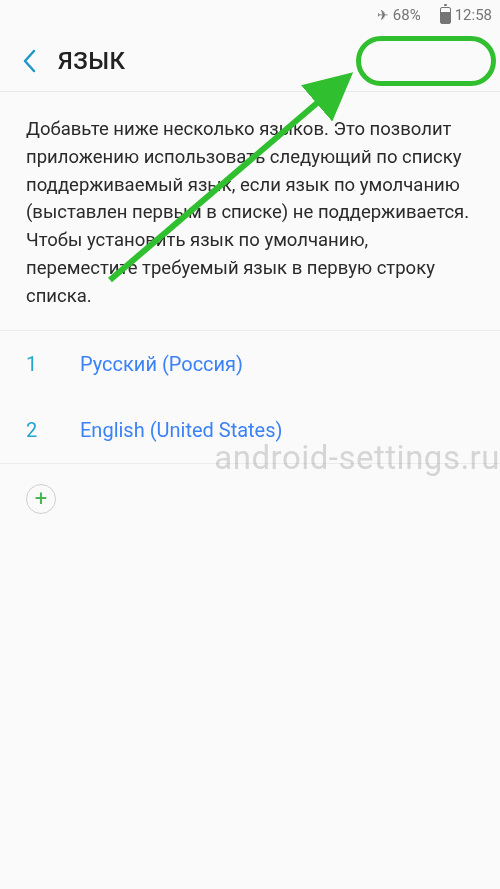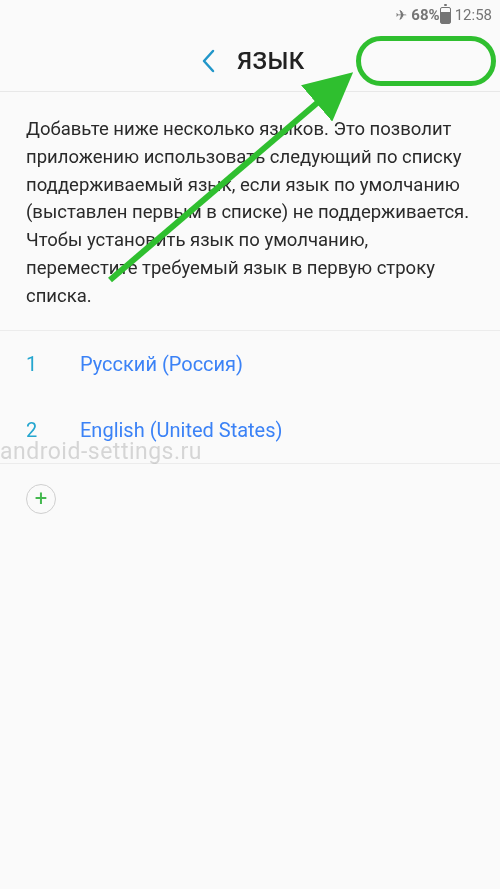--- a/index.html
+++ b/index.html
@@ -16,21 +16,21 @@
     height: 30px;
     display: flex;
     align-items: center;
     justify-content: flex-end;
     padding: 0 8px;
     font-size: 15px;
     color: #757575;
     gap: 4px;
   }
   .status-bar .plane { font-size: 14px; }
-  .status-bar .batt-wrap { display: flex; align-items: center; gap: 0; font-weight: bold; }
+  .status-bar .batt-wrap { display: flex; align-items: center; gap: 19px; }
   .batt {
     width: 11px; height: 17px;
     border: 1.5px solid #757575;
     border-radius: 2px;
     position: relative;
     display: inline-block;
   }
   .batt::before {
     content: ""; position: absolute; top: -4px; left: 3px;
     width: 3px; height: 2px; background: #757575; border-radius: 1px;
@@ -39,21 +39,20 @@
     content: ""; position: absolute; bottom: 0; left: 0; right: 0;
     height: 68%; background: #757575;
   }
   .app-bar {
     height: 62px;
     display: flex;
     align-items: center;
     padding: 0 16px 0 14px;
     border-bottom: 1px solid #e8e8e8;
     position: relative;
-    justify-content: center;
   }
   .back {
     width: 30px; height: 30px;
     display: flex; align-items: center; justify-content: center;
     color: #2196c9;
     margin-right: 14px;
   }
   .back svg { width: 14px; height: 24px; }
   .title {
     font-size: 24px;
@@ -117,22 +116,22 @@
     display: flex; align-items: center; justify-content: center;
     color: #44b84f;
     font-size: 22px;
     margin-right: 24px;
     line-height: 1;
   }
   .watermark {
     position: absolute;
     top: 438px;
     left: 0; right: 0;
-    text-align: left;
-    font-size: 23px;
+    text-align: right;
+    font-size: 33px;
     color: rgba(120,120,120,0.28);
     pointer-events: none;
     letter-spacing: 0.5px;
   }
   .annot-arrow {
     position: absolute;
     pointer-events: none;
     left: 0; top: 0;
     width: 500px; height: 889px;
   }

